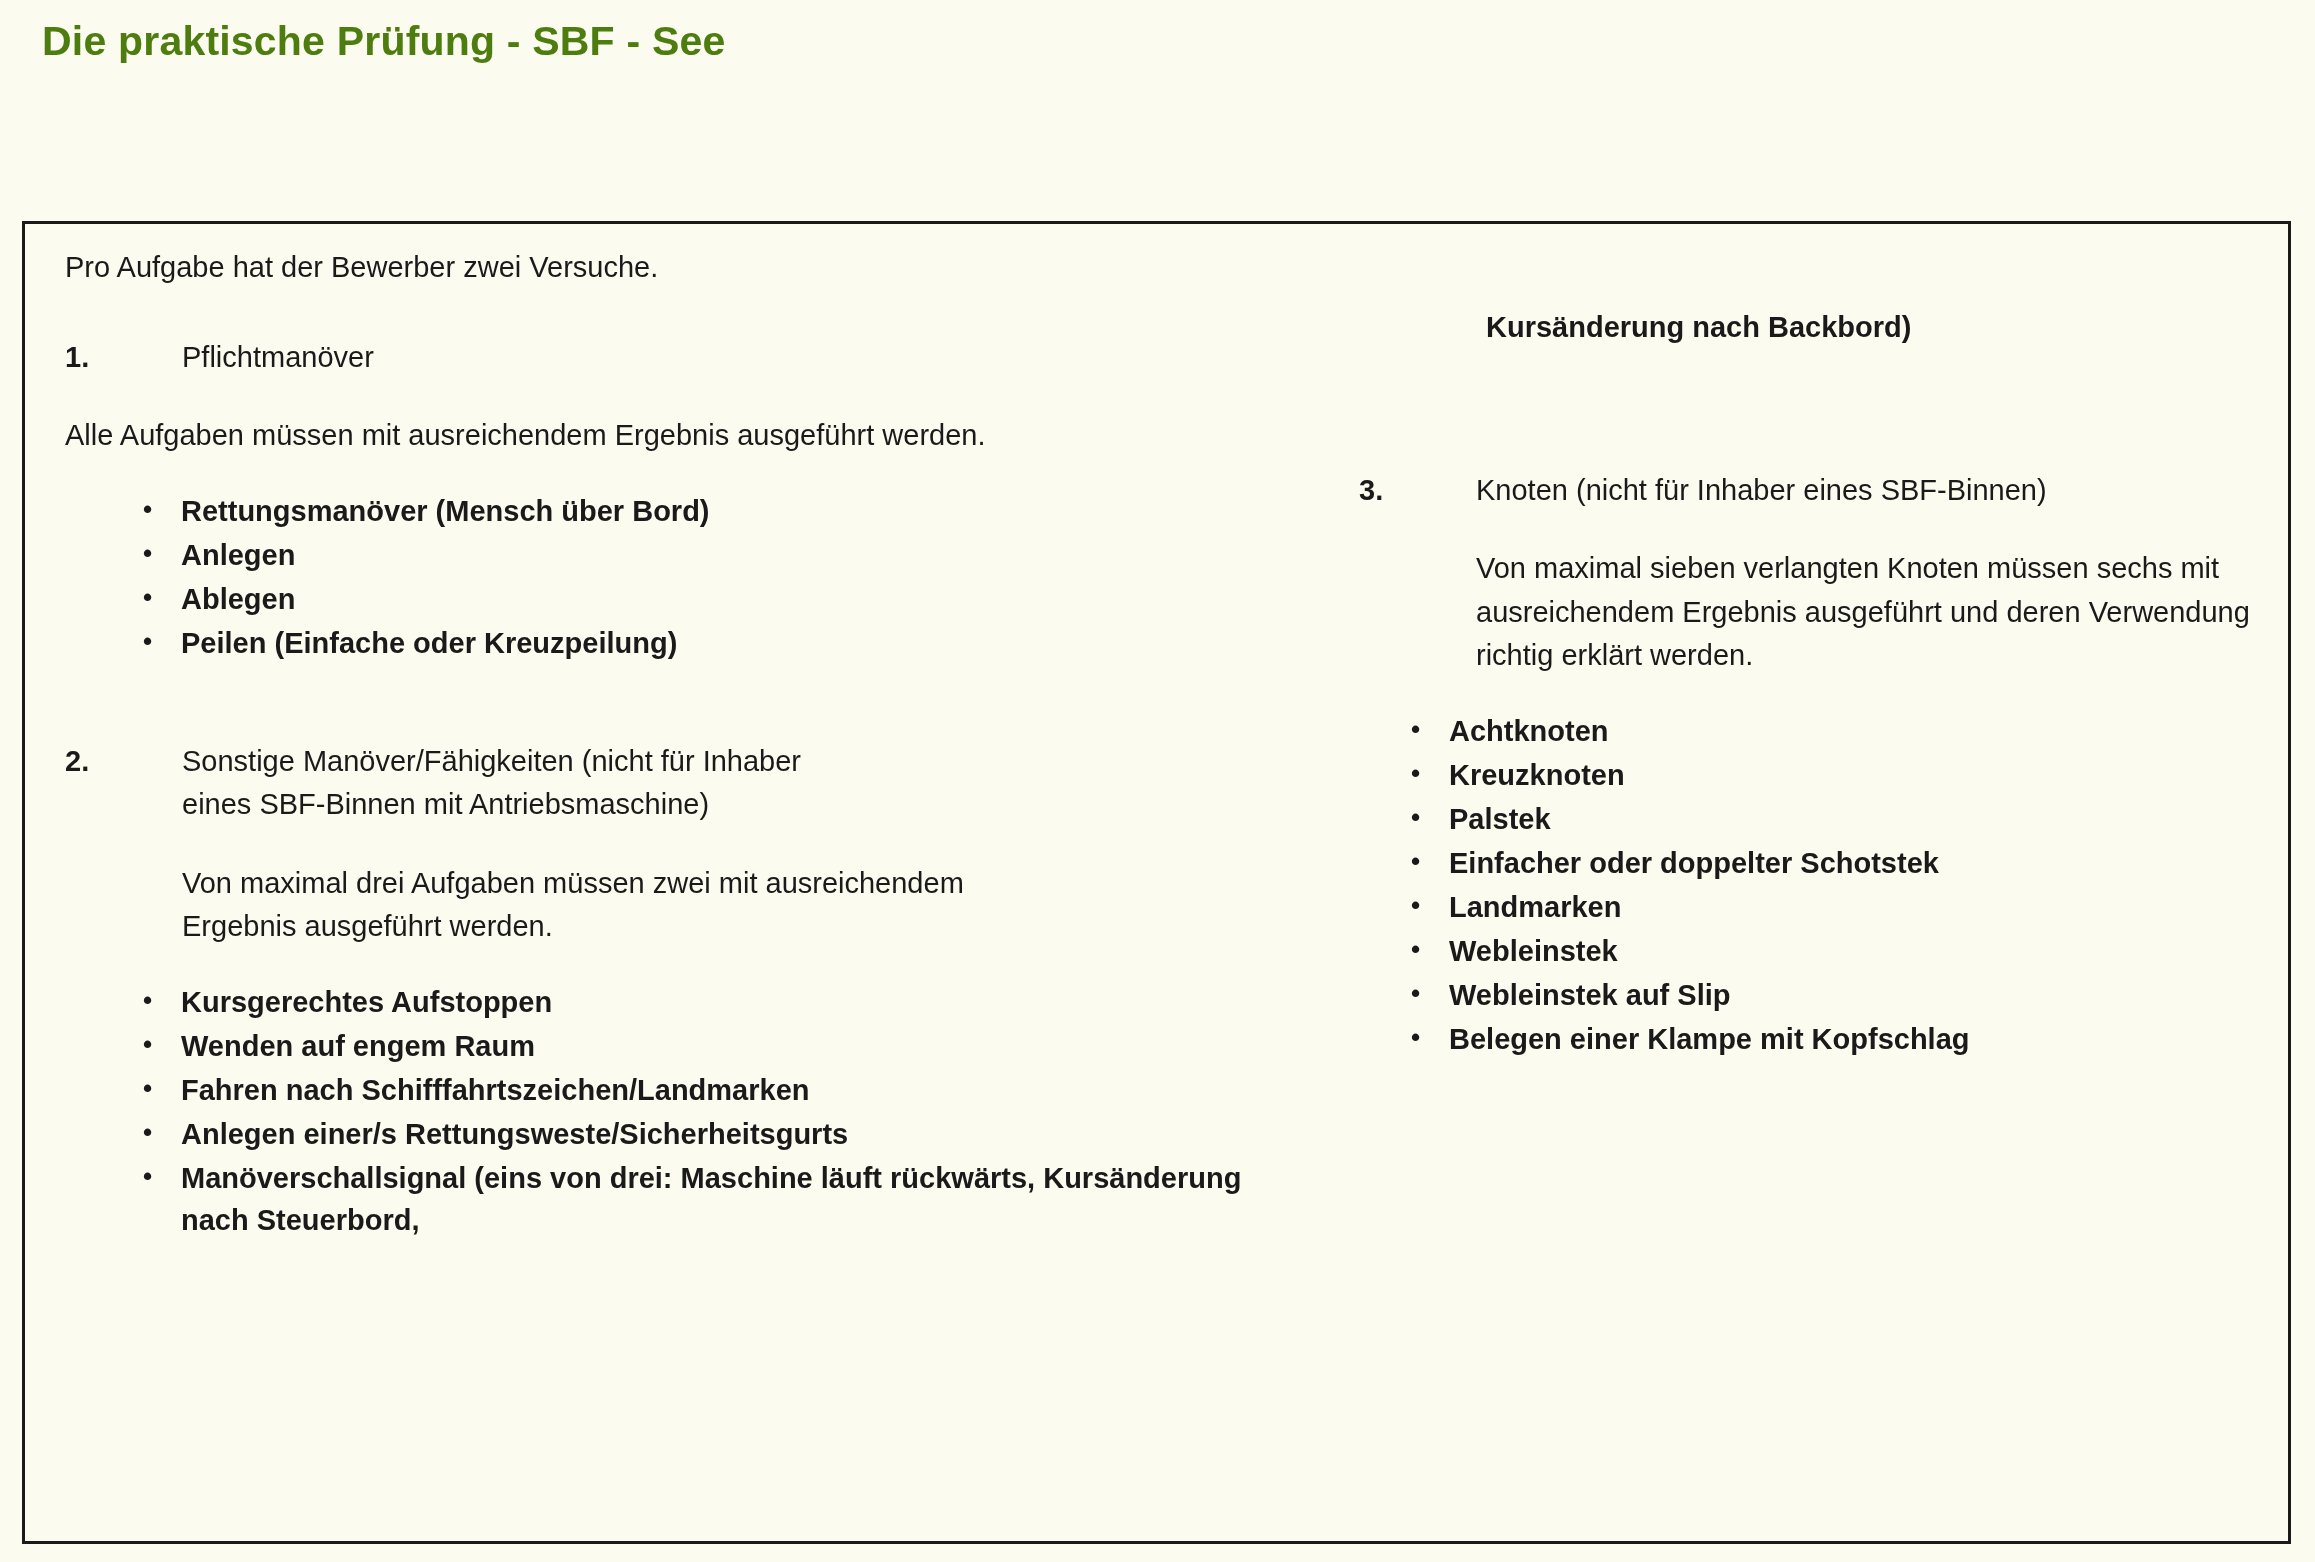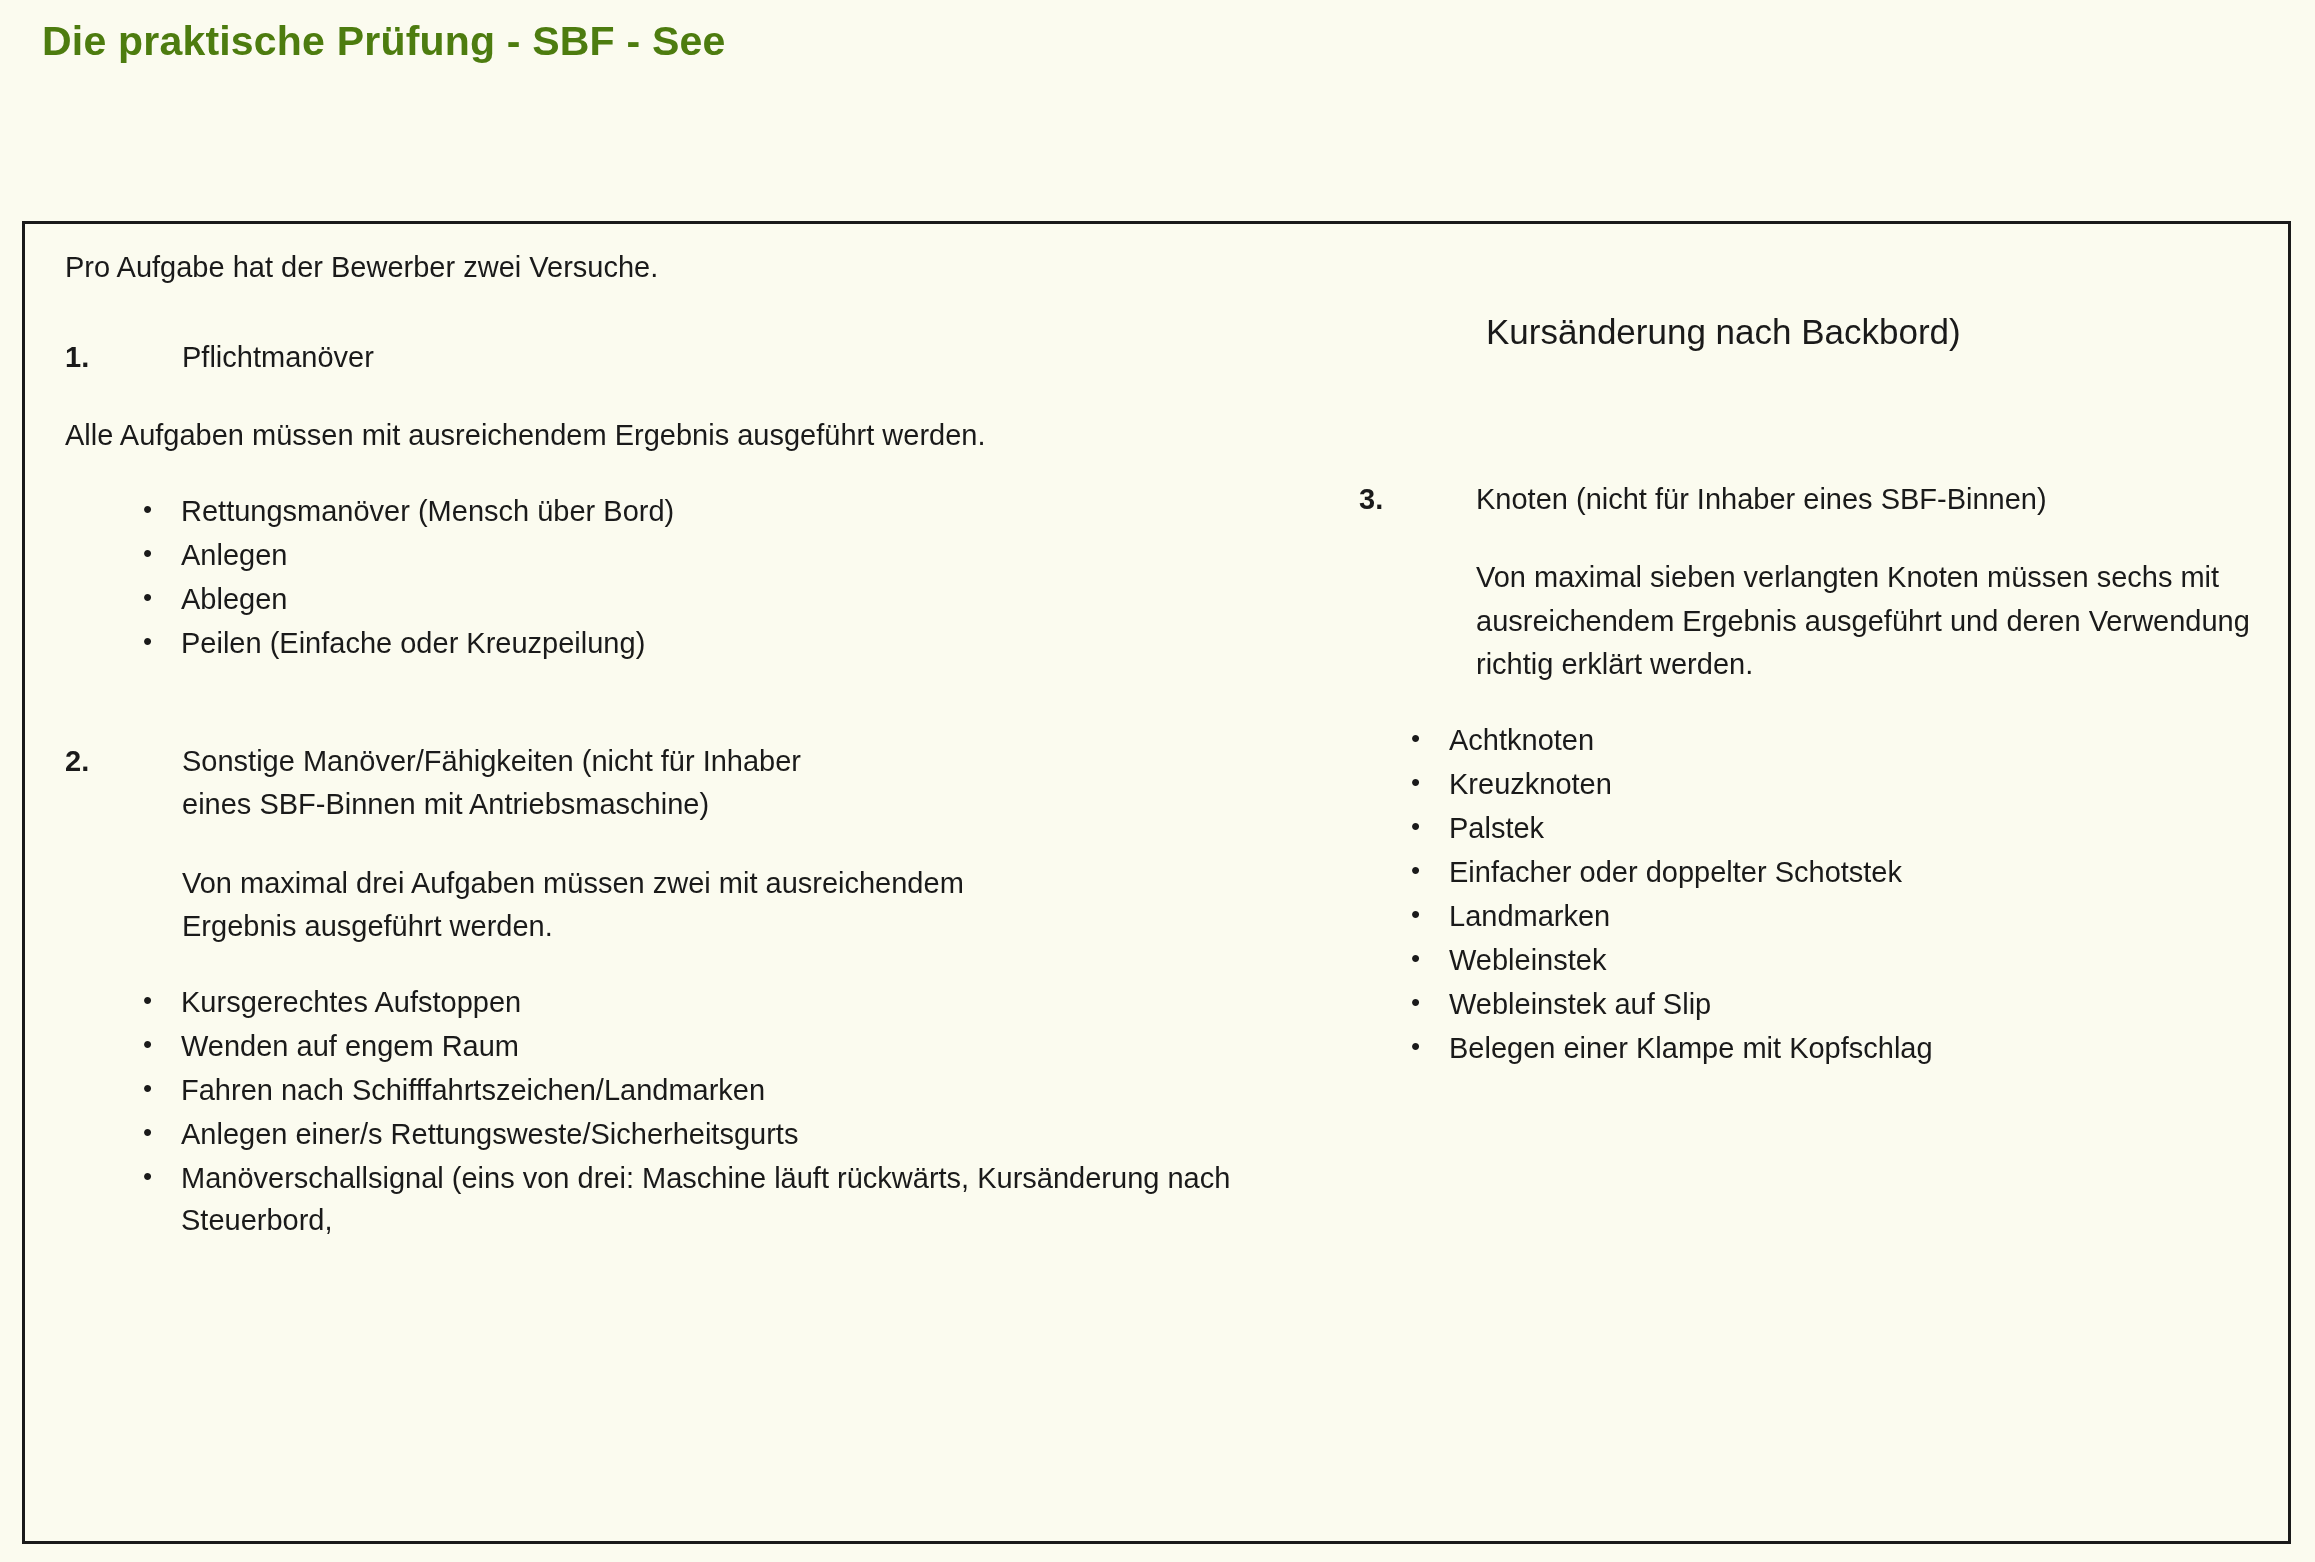--- a/index.html
+++ b/index.html
@@ -93,41 +93,43 @@
     max-width: 1055px;
   }
   .para-indent {
     margin-left: 137px;
     max-width: 836px;
   }
   ul.bullets {
     list-style: none;
     margin: 32px 0 0 0;
     padding: 0 0 0 90px;
+    font-weight: bold;
   }
   ul.bullets li {
     position: relative;
     font-size: 29px;
     line-height: 1.45;
     padding-left: 46px;
     margin-bottom: 2px;
   }
   ul.bullets li::before {
     content: "\2022";
     position: absolute;
     left: 8px;
     top: -1px;
     font-size: 26px;
     line-height: 1.55;
   }
   .spacer-lg { height: 74px; }
   .right-top-line {
-    font-size: 35px;
+    font-size: 29px;
     line-height: 1.5;
     margin: 60px 0 8px 147px;
+    font-weight: bold;
   }
   .right-num-block { margin-top: 119px; }
   ul.bullets.right-bullets { padding-left: 64px; }
 </style>
 </head>
 <body>
 
 <div class="page">
 
   <div class="page-title">Die praktische Prüfung - SBF - See</div>

